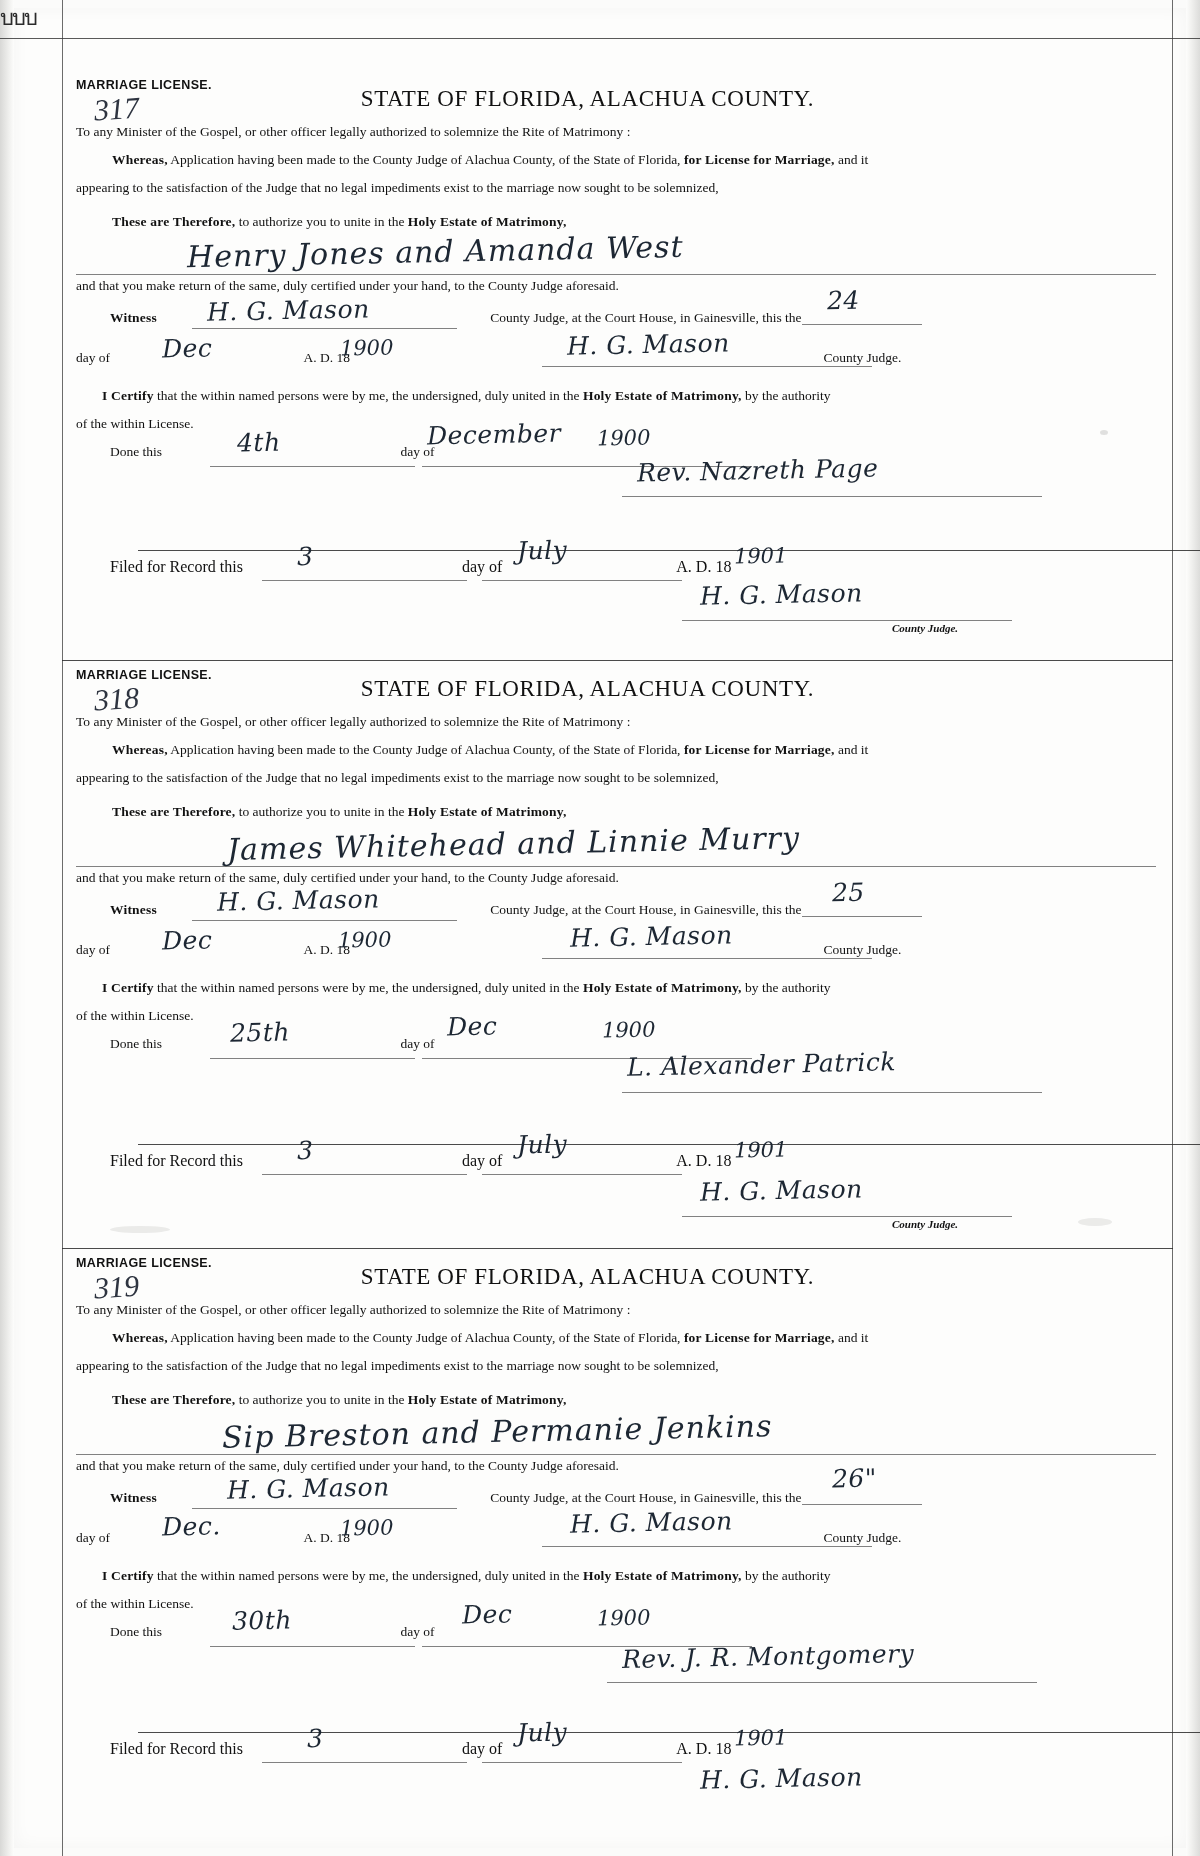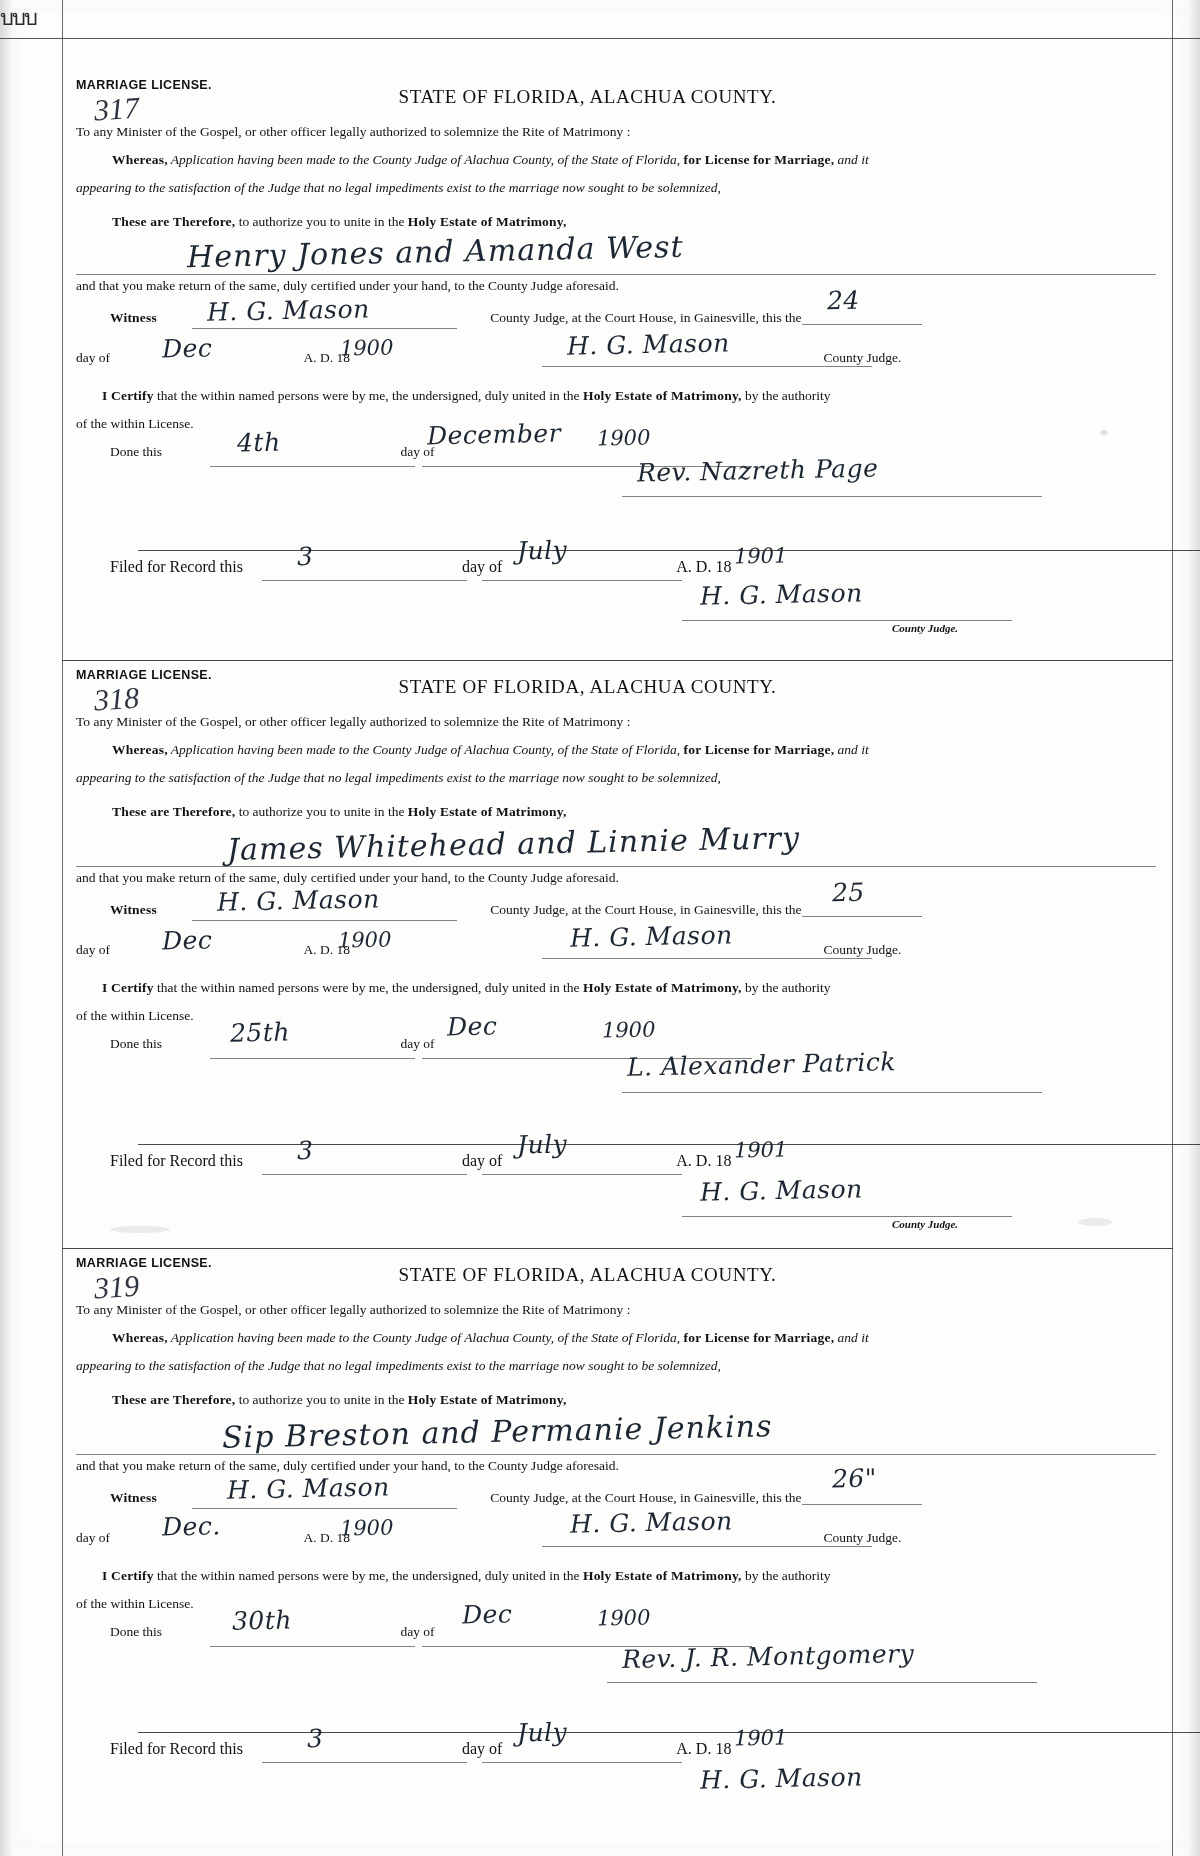--- a/index.html
+++ b/index.html
@@ -69,30 +69,30 @@
     position:absolute;left:32px;top:14px;
     font-family:"Liberation Serif",serif;
     font-size:30px;color:#2e3440;
     font-style:italic;
     transform:rotate(-4deg);
   }
   .rec-title{
     position:absolute;left:0;right:0;top:8px;
     text-align:center;
     font-family:"Liberation Serif",serif;
-    font-size:19px;letter-spacing:.6px;
+    font-size:23px;letter-spacing:.6px;
     padding-left:170px;padding-right:230px;
     white-space:nowrap;
   }
   .line{
     position:absolute;left:14px;right:10px;
     white-space:nowrap;
   }
   .bold-old{font-family:"Liberation Serif",serif;font-weight:bold;letter-spacing:.2px;}
-  .ital{font-style:italic;}
+  .ital{}
   .ruleline{
     position:absolute;height:1px;background:#2f2f2f;opacity:.6;
   }
   .hand{
     position:absolute;
     font-family:"DejaVu Serif", serif;
     font-style:italic;
     color:#1d2733;
     white-space:nowrap;
     transform:rotate(-1.2deg);

